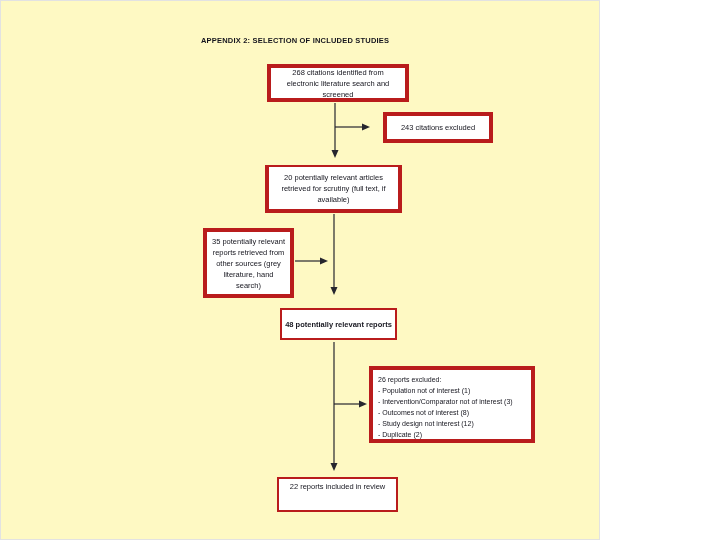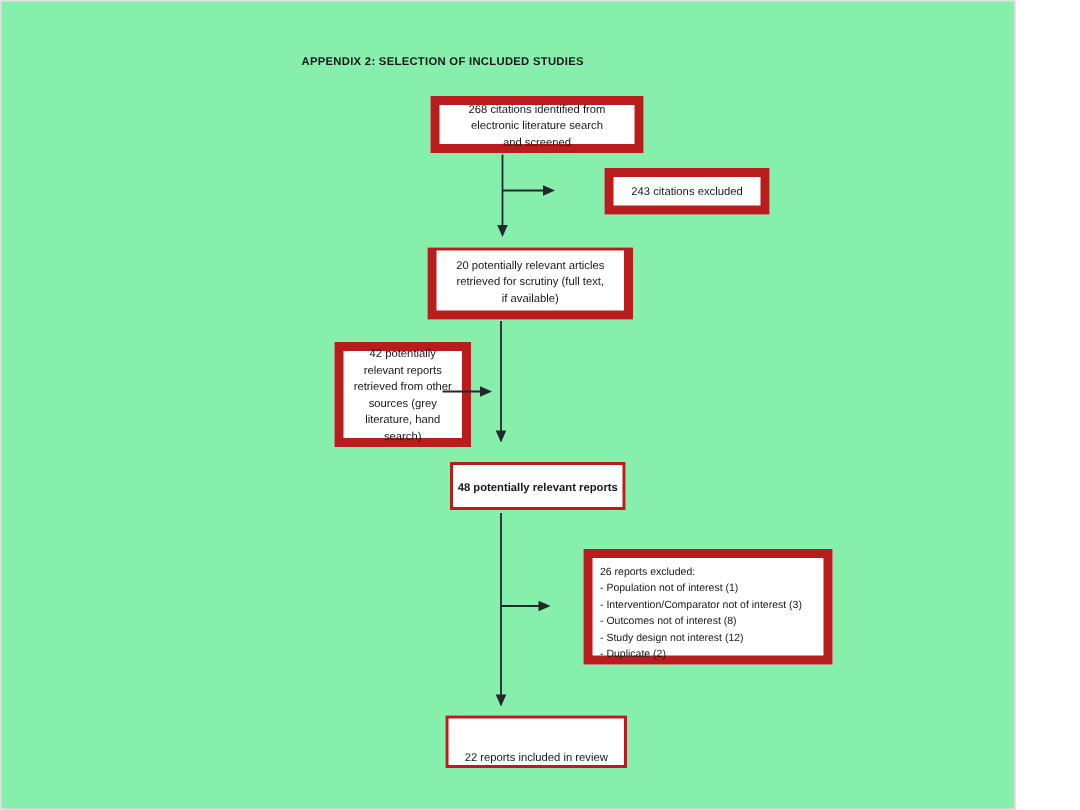--- a/index.html
+++ b/index.html
@@ -3,68 +3,67 @@
 <meta charset="utf-8">
 <style>
   * { box-sizing: border-box; margin: 0; padding: 0; }
   html, body { background: #fff; }
   body {
     font-family: "Liberation Sans", sans-serif;
     width: 720px; height: 540px;
   }
   #canvas {
     position: relative;
-    width: 677px; height: 540px;
-    background: #86efac;
+    width: 600px; height: 540px;
+    background: #fef9c3;
     outline: 1px solid #e2e2e2;
     outline-offset: -1px;
     overflow: hidden;
     color: #16161f;
   }
   .doc-title {
     position: absolute;
     left: 201px; top: 36px;
     font-size: 7.5px;
     font-weight: bold;
     letter-spacing: 0.2px;
     color: #14141d;
     white-space: nowrap;
   }
   .fc-box {
     position: absolute;
-    border: 6px solid #b91c1c;
+    border: 4px solid #b91c1c;
     background: #ffffff;
     font-size: 7.5px;
     line-height: 11px;
     color: #16161f;
     display: flex;
     align-items: center;
     justify-content: center;
     text-align: center;
-    margin-left: 20px;
   }
   #box-citations-identified { left: 267px; top: 64px;  width: 142px; height: 38px; padding: 2px 15px; }
   #box-citations-excluded   { left: 383px; top: 112px; width: 110px; height: 31px; padding: 2px 4px; }
   #box-articles-retrieved   { left: 265px; top: 165px; width: 137px; height: 48px; padding: 3px 12px; border-top-width: 2px; }
   #box-other-sources        { left: 203px; top: 228px; width: 91px;  height: 70px; padding: 3px 5px; }
   #box-relevant-reports     { left: 280px; top: 308px; width: 117px; height: 32px; padding: 2px 2px; border-width: 2px; white-space: nowrap; font-weight: bold; }
   #box-reports-excluded {
     left: 369px; top: 366px; width: 166px; height: 77px;
     padding: 4px 4px 3px 5px;
     display: block;
     text-align: left;
     font-size: 7px;
     line-height: 11px;
   }
   #box-reports-excluded .excl-line { white-space: nowrap; }
   #box-included-review {
     left: 277px; top: 477px; width: 121px; height: 35px;
     border-width: 2px;
     align-items: flex-start;
-    padding-top: 20px;
+    padding-top: 2px;
     white-space: nowrap;
   }
   #arrow-layer {
     position: absolute;
     left: 0; top: 0;
     width: 720px; height: 540px;
     pointer-events: none;
   }
   #arrow-layer line    { stroke: #26262e; stroke-width: 1.2; }
   #arrow-layer polygon { fill: #26262e; }
@@ -75,21 +74,21 @@
 <div id="canvas">
 
   <div class="doc-title">APPENDIX 2: SELECTION OF INCLUDED STUDIES</div>
 
   <div class="fc-box" id="box-citations-identified">268 citations identified from electronic literature search and screened</div>
 
   <div class="fc-box" id="box-citations-excluded">243 citations excluded</div>
 
   <div class="fc-box" id="box-articles-retrieved">20 potentially relevant articles retrieved for scrutiny (full text, if available)</div>
 
-  <div class="fc-box" id="box-other-sources">42 potentially relevant reports retrieved from other sources (grey literature, hand search)</div>
+  <div class="fc-box" id="box-other-sources">35 potentially relevant reports retrieved from other sources (grey literature, hand search)</div>
 
   <div class="fc-box" id="box-relevant-reports">48 potentially relevant reports</div>
 
   <div class="fc-box" id="box-reports-excluded">
     <div class="excl-line">26 reports excluded:</div>
     <div class="excl-line">- Population not of interest (1)</div>
     <div class="excl-line">- Intervention/Comparator not of interest (3)</div>
     <div class="excl-line">- Outcomes not of interest (8)</div>
     <div class="excl-line">- Study design not interest (12)</div>
     <div class="excl-line">- Duplicate (2)</div>

